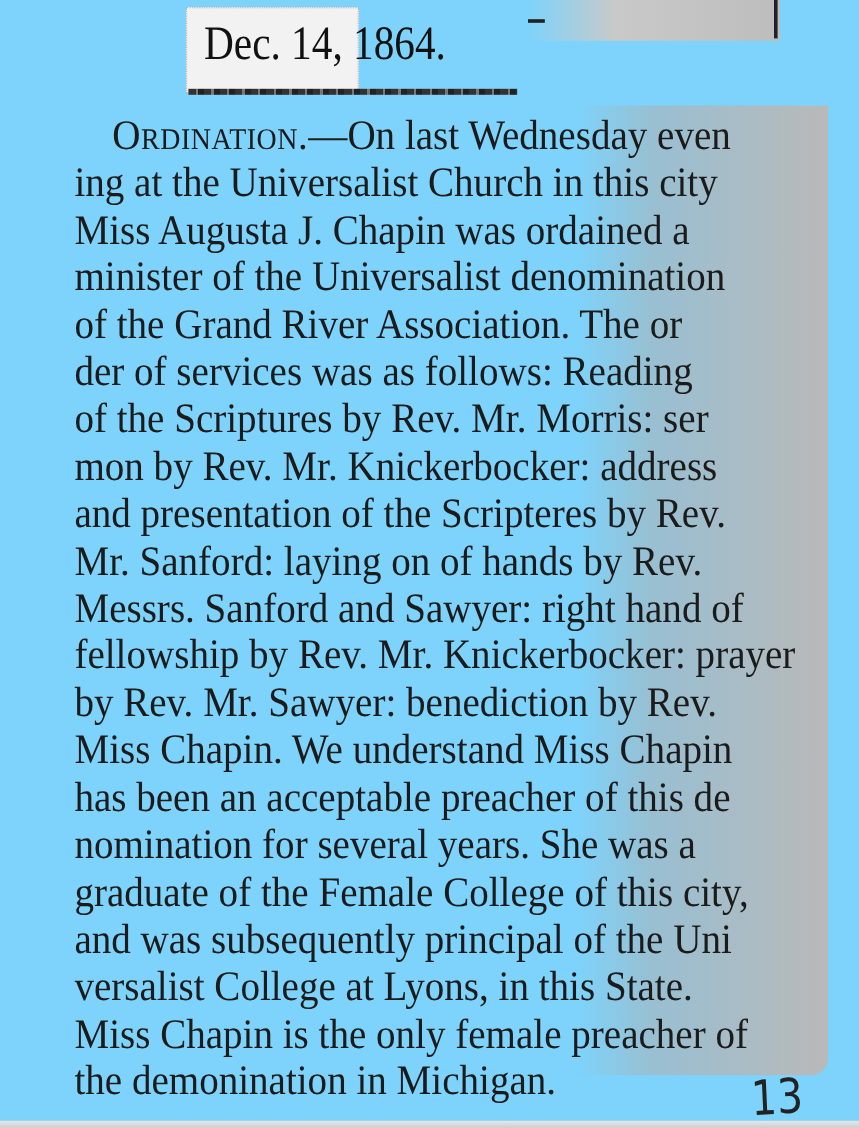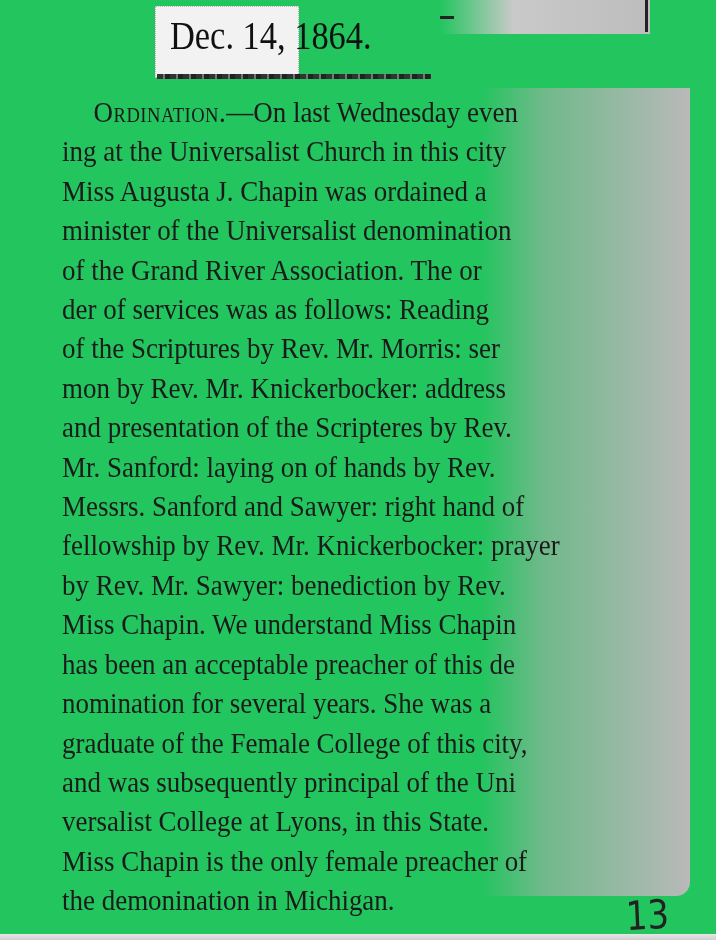--- a/index.html
+++ b/index.html
@@ -5,21 +5,21 @@
   html, body { margin: 0; padding: 0; }
   body {
     width: 716px; height: 940px; overflow: hidden;
     background: #f4f4f4;
     font-family: "Liberation Serif", "DejaVu Serif", serif;
     color: #1a1a1a;
     position: relative;
   }
   .clipping {
     position: absolute; left: 0; top: 0; width: 716px; height: 940px;
-    background: #22c55e;
+    background: #7dd3fc;
   }
   .top-strip {
     position: absolute; left: 440px; top: 0; width: 210px; height: 34px;
     background: linear-gradient(90deg, rgba(200,200,200,0) 0%, #c9c9c9 35%, #bdbdbd 100%);
   }
   .top-tick {
     position: absolute; left: 645px; top: 0; width: 3px; height: 32px; background: #222;
   }
   .date-box {
     position: absolute; left: 155px; top: 6px; width: 142px; height: 70px;
@@ -39,21 +39,21 @@
     position: absolute; left: 157px; top: 74px; width: 274px; height: 5px;
     background: repeating-linear-gradient(90deg, #333 0 6px, #777 6px 8px, #222 8px 13px);
   }
   .shade {
     position: absolute; left: 480px; top: 88px; width: 210px; height: 808px;
     background: linear-gradient(90deg, rgba(180,180,180,0) 0%, rgba(175,175,175,0.55) 30%, #b9b9b9 100%);
     border-bottom-right-radius: 14px;
   }
   .article {
     position: absolute; left: 62px; top: 93px; width: 624px;
-    font-size: 29px; line-height: 39.4px;
+    font-size: 35px; line-height: 39.4px;
     color: #1b1b1b;
     overflow: hidden;
   }
   .line {
     display: block; white-space: nowrap;
     transform: scaleX(0.93); transform-origin: left center;
   }
   .line.indent { padding-left: 34px; }
   .caps { font-variant: small-caps; letter-spacing: 0.5px; }
   .page-number {

